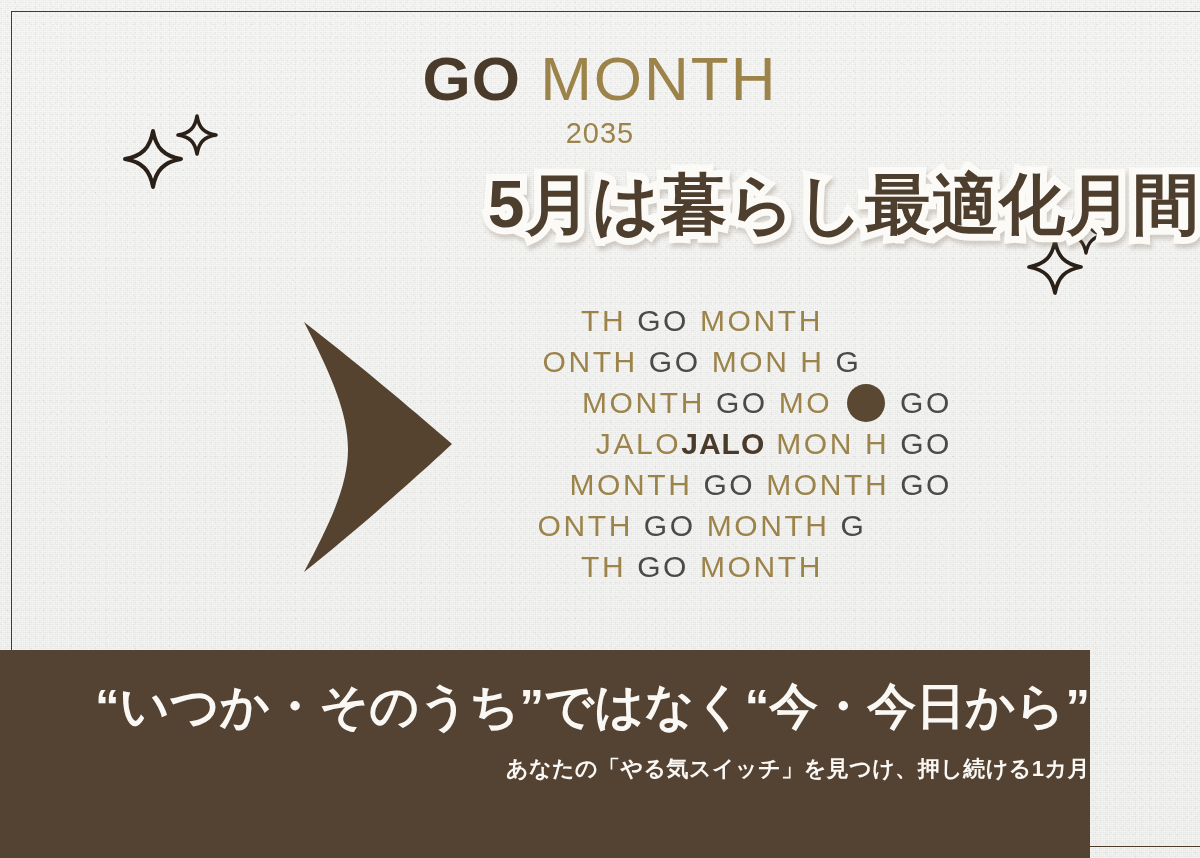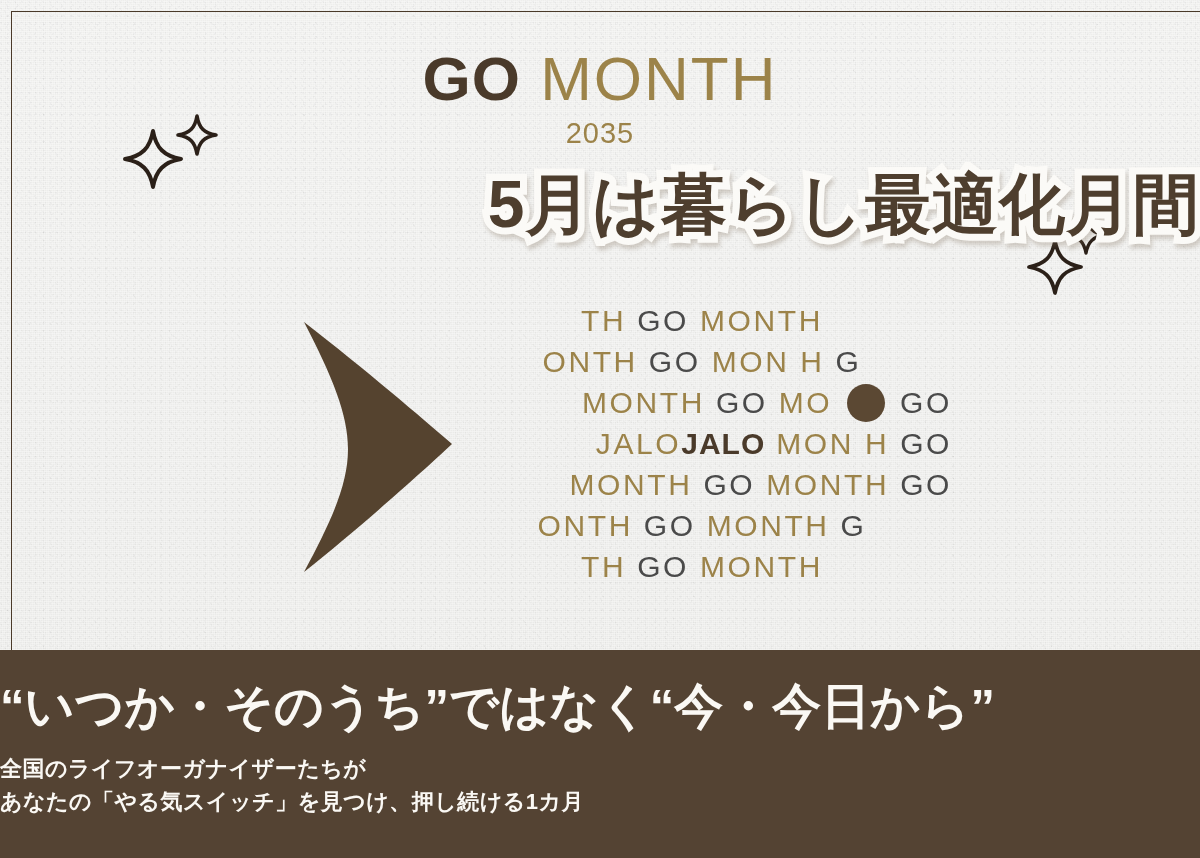--- a/index.html
+++ b/index.html
@@ -115,24 +115,24 @@
     border-radius:50%;
     background:#5b4833;
     vertical-align:-9px;
     margin:0 4px;
   }
 
   
   .banner{
     position:absolute;
     left:0;top:650px;
-    width:1200px;height:208px;
+    width:1090px;height:208px;
     background:#544333;
     z-index:7;
-    text-align:left;
+    text-align:right;
   }
   .banner-head{
     margin-top:28px;
     font-size:49px;
     font-weight:700;
     color:#faf8f4;
     letter-spacing:0px;
     white-space:nowrap;
     line-height:1.15;
   }
@@ -195,17 +195,16 @@
       <div class="wrow l"><span class="gold">MONTH </span><span class="gray">GO </span><span class="gold">MO </span><span class="dot"></span><span class="gray"> GO</span></div>
       <div class="wrow l"><span class="gold">JALO</span><span class="jalo">JALO</span><span class="gold"> MON  H </span><span class="gray">GO</span></div>
       <div class="wrow l"><span class="gold">MONTH </span><span class="gray">GO </span><span class="gold">MONTH </span><span class="gray">GO</span></div>
       <div class="wrow c"><span class="gold">ONTH </span><span class="gray">GO </span><span class="gold">MONTH </span><span class="gray">G</span></div>
       <div class="wrow c"><span class="gold">TH </span><span class="gray">GO </span><span class="gold">MONTH</span></div>
     </div>
 
   <div class="banner">
     <div class="banner-head">“いつか・そのうち”ではなく“今・今日から”</div>
     <div class="banner-sub">
-      <div>全国のライフオーガナイザーたちが</div>
       <div>あなたの「やる気スイッチ」を見つけ、押し続ける1カ月</div>
     </div>
   </div>
 </div>
 
 </body></html>

